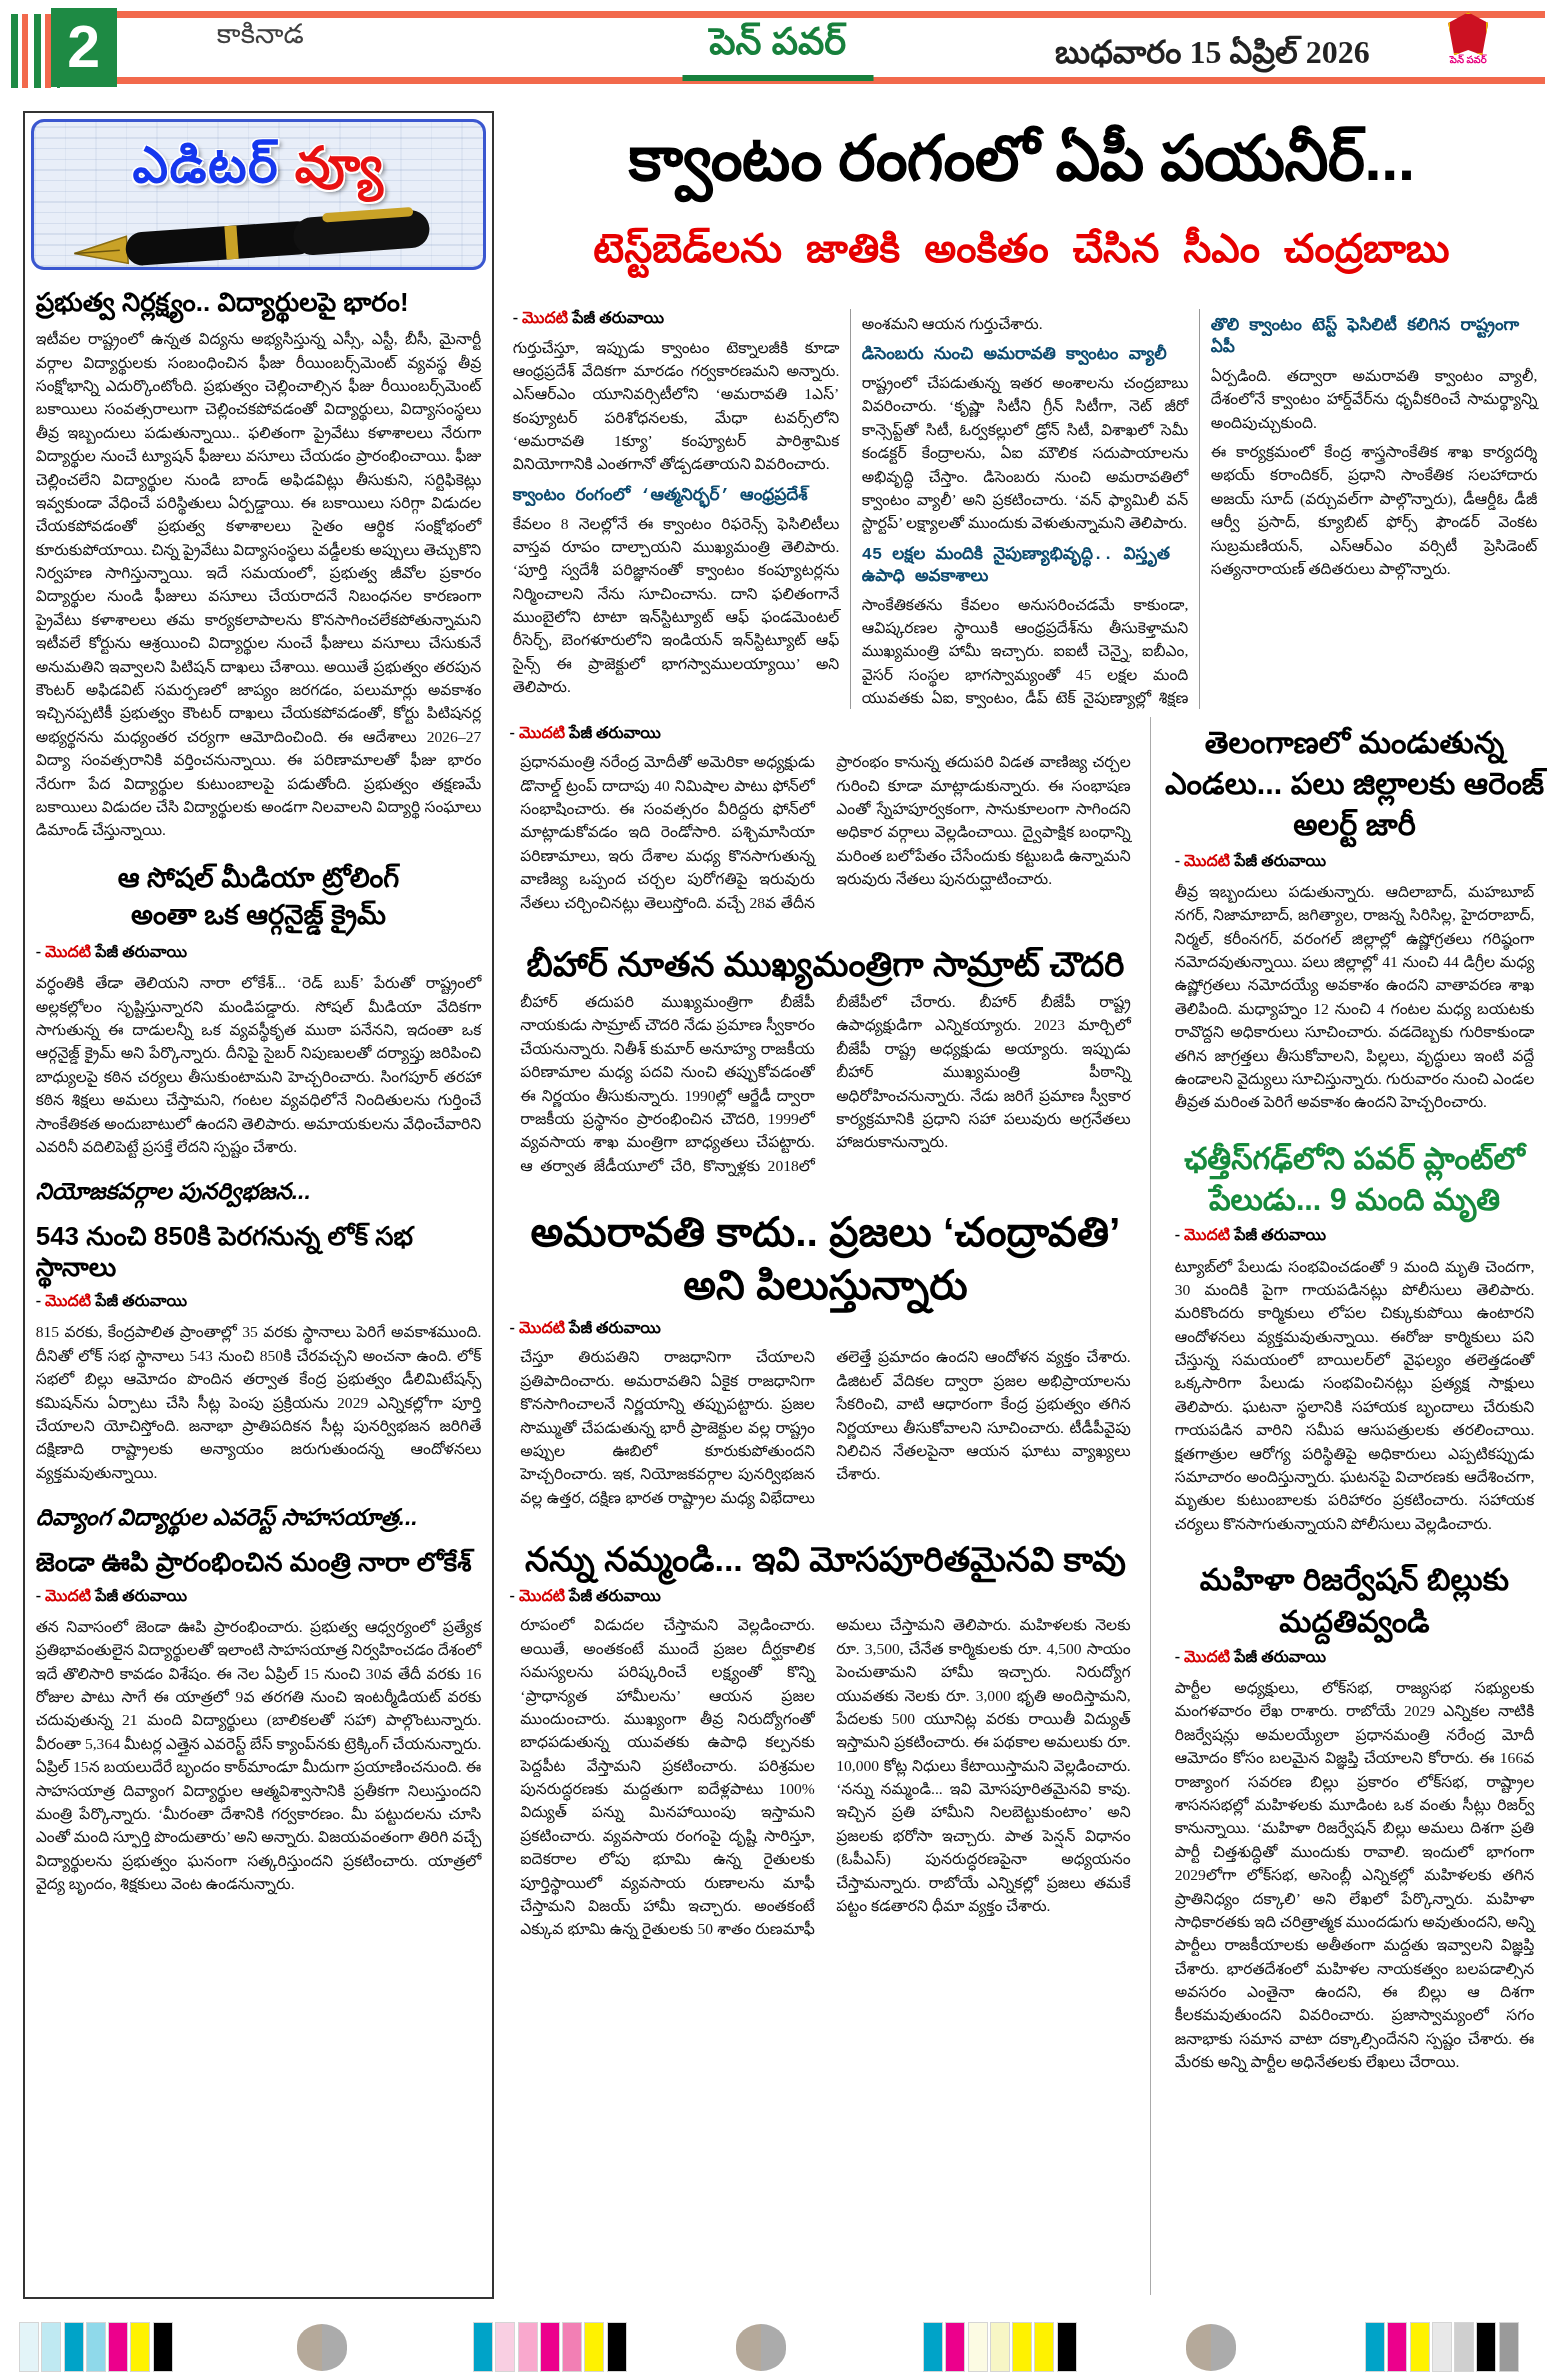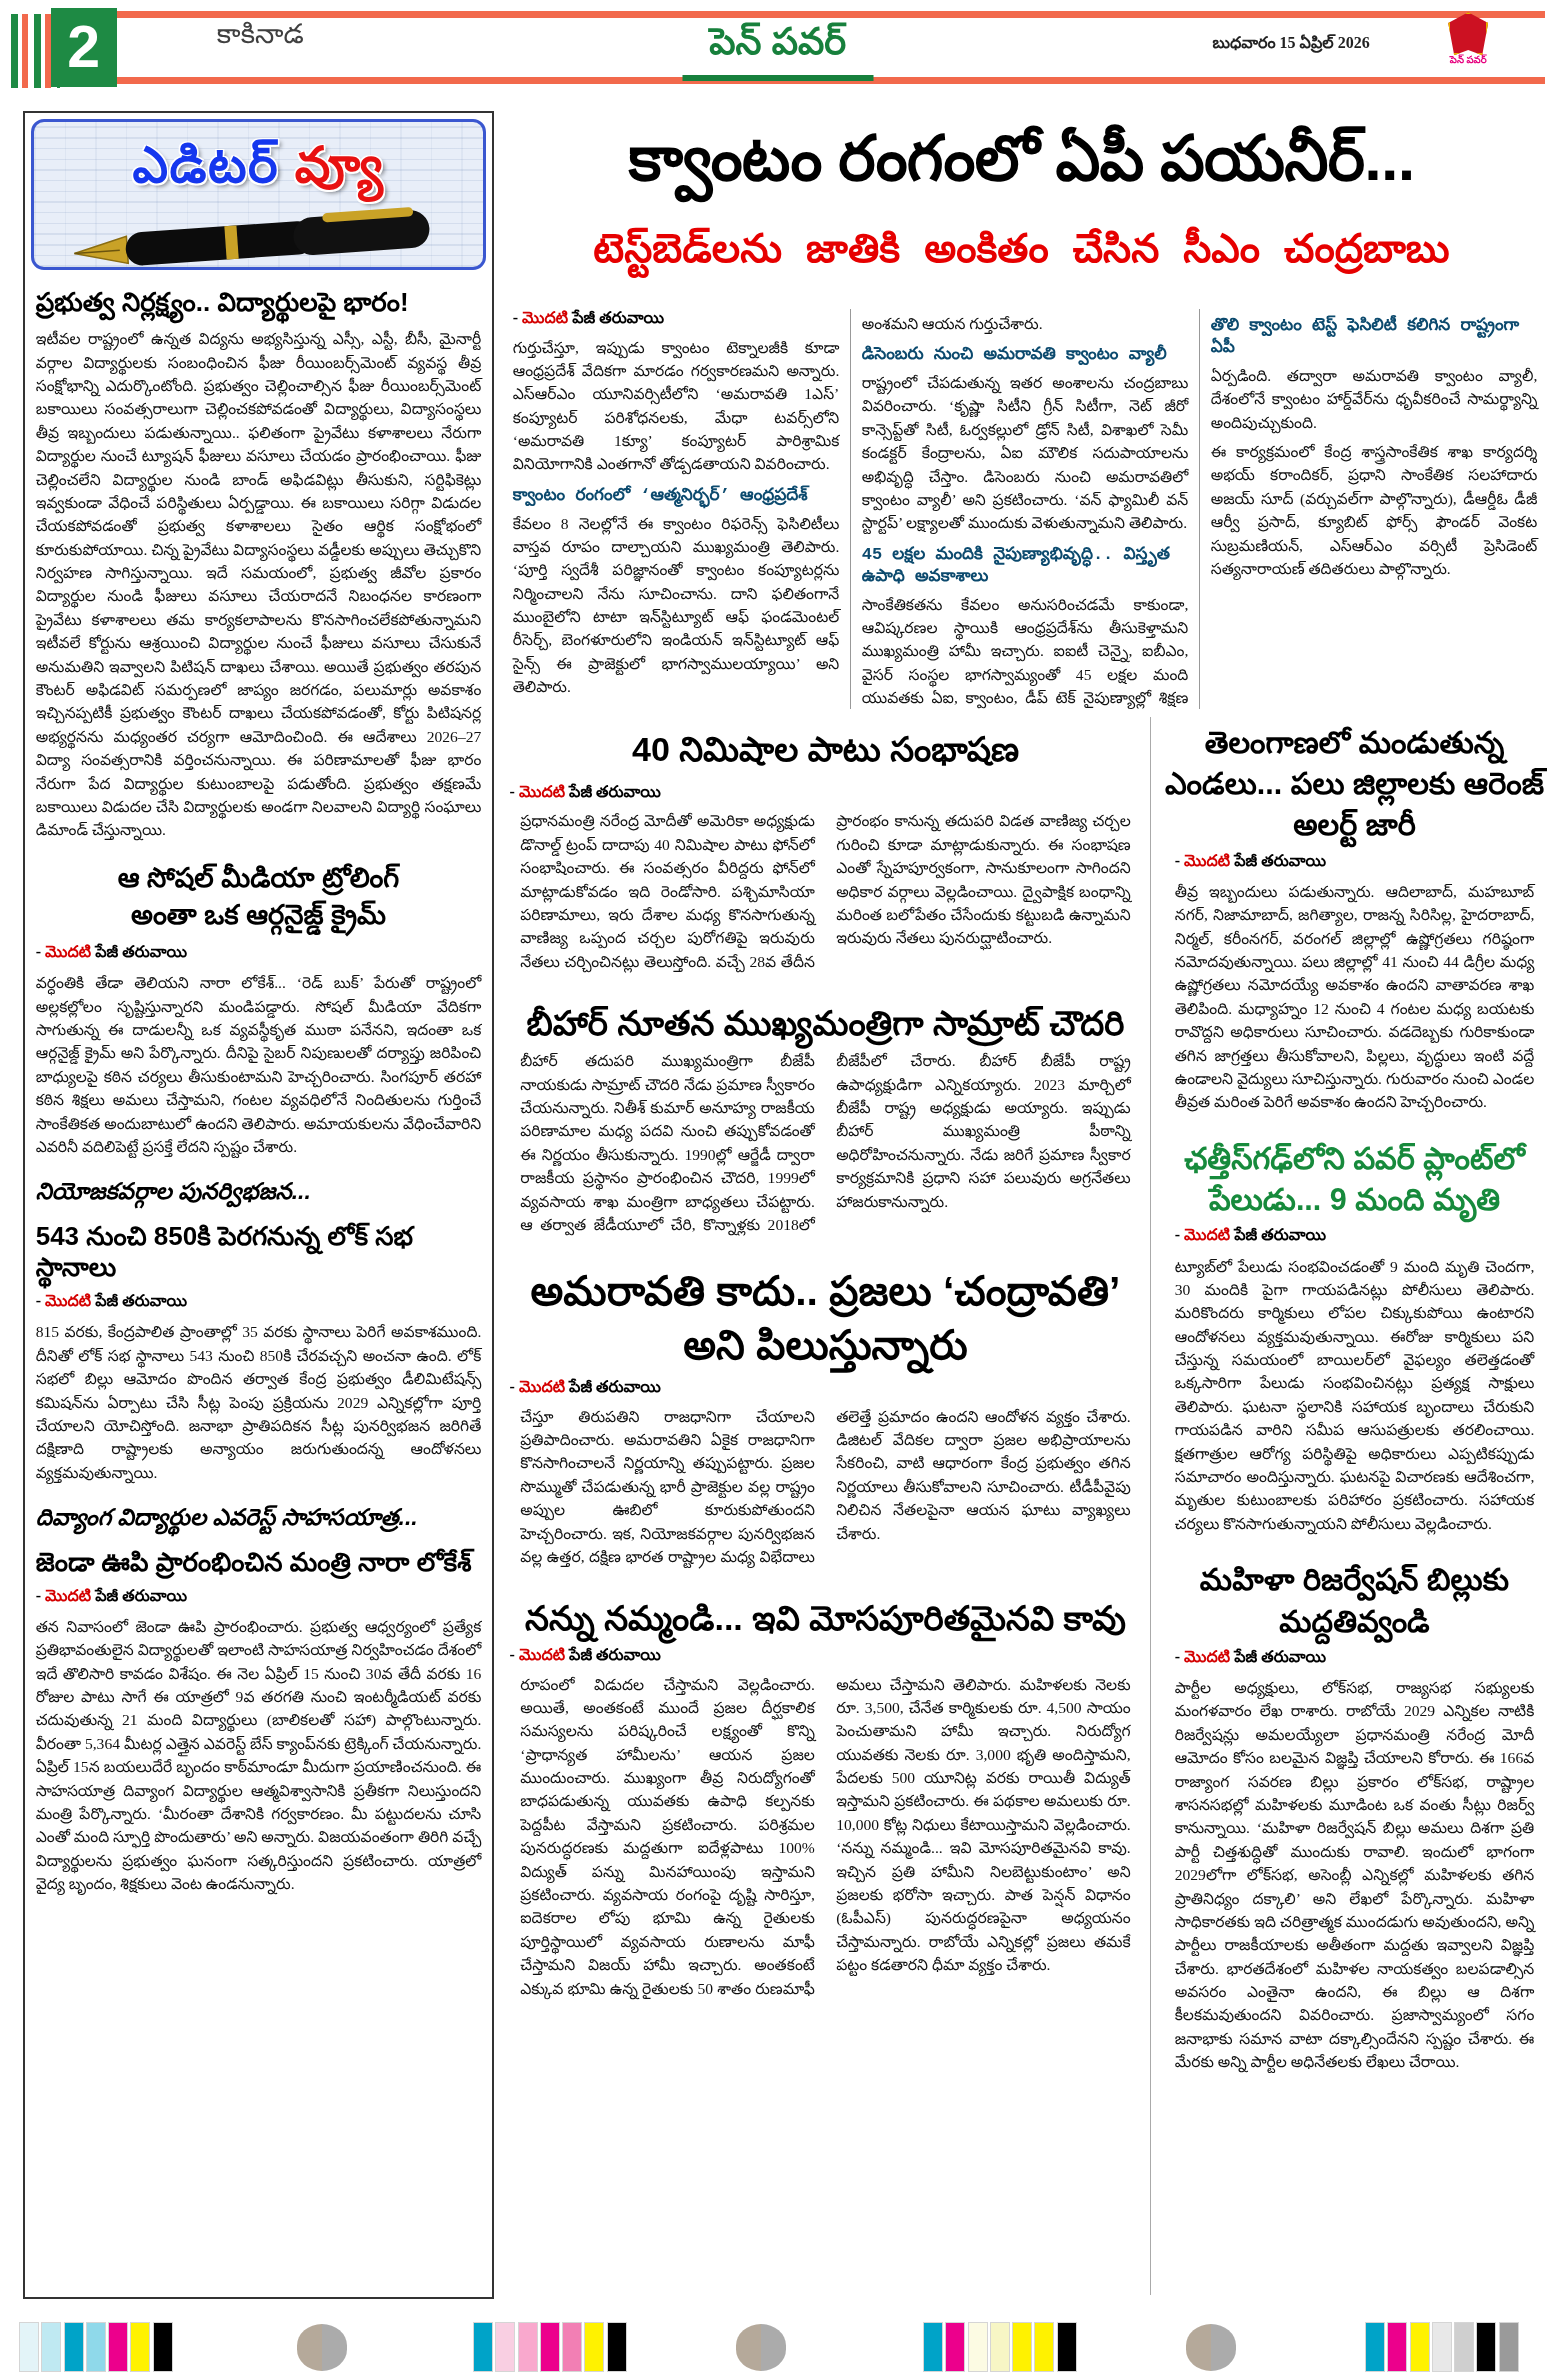--- a/index.html
+++ b/index.html
@@ -13,21 +13,21 @@
   .hb-top{top:0;} .hb-bottom{bottom:0;}
   .vstripes{position:absolute;left:0;top:3px;bottom:-4.6px;width:49px;
             background:repeating-linear-gradient(90deg,var(--green) 0 6.9px,#fff 6.9px 11.4px,var(--orange) 11.4px 17px,#fff 17px 23px);}
   .pagenum{position:absolute;left:40px;top:-3px;width:66px;height:79px;background:var(--green);
            color:#fff;font-family:"Liberation Sans",sans-serif;font-weight:bold;font-size:59px;
            display:flex;align-items:center;justify-content:center;}
   .city{position:absolute;left:206px;top:8px;font-size:27.4px;font-weight:normal;color:#404040;}
   .masthead{position:absolute;left:50%;transform:translateX(-50%);top:10.7px;text-align:center;}
   .masthead .mh-text{color:var(--masthead-green);font-size:37px;font-weight:bold;font-family:"Liberation Sans",sans-serif;}
   .masthead .mh-underline{margin:3px auto 0;width:191px;height:6.1px;background:var(--masthead-green);}
-  .dateline{position:absolute;right:175px;top:23px;font-size:16px;font-weight:bold;color:#222;}
+  .dateline{position:absolute;right:175px;top:23px;font-size:32px;font-weight:bold;color:#222;}
   .brandlogo{position:absolute;right:46px;top:1.5px;width:61px;text-align:center;}
   .brandlogo .shield{width:40px;height:43px;margin:0 auto;background:#cc1122;border:2.3px solid #e8b400;
                      clip-path:polygon(50% 0,100% 25%,85% 100%,50% 88%,15% 100%,0 25%);}
   .brandlogo .cap{font-size:10px;font-weight:bold;color:#e6007e;line-height:1;}
 
   
   .left-col{position:absolute;left:23px;top:111px;width:471px;height:2188px;border:2.3px solid #333;background:#fff;}
   .editor-box{margin:6.1px;height:151px;border:3px solid #3a57d0;border-radius:13px;position:relative;overflow:hidden;
               background:#e8eef8;
               background-image:repeating-linear-gradient(0deg,rgba(90,120,170,.14) 0 1.5px,transparent 1.5px 10.7px),
@@ -172,21 +172,20 @@
       <div class="sub-head">తొలి క్వాంటం టెస్ట్ ఫెసిలిటీ కలిగిన రాష్ట్రంగా ఏపీ</div>
       <div class="body-text">ఏర్పడింది. తద్వారా అమరావతి క్వాంటం వ్యాలీ, దేశంలోనే క్వాంటం హార్డ్‌వేర్‌ను ధృవీకరించే సామర్థ్యాన్ని అందిపుచ్చుకుంది.</div>
       <div class="body-text">ఈ కార్యక్రమంలో కేంద్ర శాస్త్రసాంకేతిక శాఖ కార్యదర్శి అభయ్ కరాందికర్, ప్రధాని సాంకేతిక సలహాదారు అజయ్ సూద్ (వర్చువల్‌గా పాల్గొన్నారు), డీఆర్డీఓ డీజీ ఆర్వీ ప్రసాద్, క్యూబిట్ ఫోర్స్ ఫౌండర్ వెంకట సుబ్రమణియన్, ఎస్ఆర్ఎం వర్సిటీ ప్రెసిడెంట్ సత్యనారాయణ్ తదితరులు పాల్గొన్నారు.</div>
     </div>
   </div>
 
   <div class="divider-v"></div>
 
   <div class="mid">
     <div class="mid-story">
-      <div class="hl-mid-sub">40 నిమిషాల పాటు సంభాషణ</div>
       <div class="byline"><span>- </span><span class="red">మొదటి</span><span> పేజీ తరువాయి</span></div>
       <div class="two-col body-text">ప్రధానమంత్రి నరేంద్ర మోదీతో అమెరికా అధ్యక్షుడు డొనాల్డ్ ట్రంప్ దాదాపు 40 నిమిషాల పాటు ఫోన్‌లో సంభాషించారు. ఈ సంవత్సరం వీరిద్దరు ఫోన్‌లో మాట్లాడుకోవడం ఇది రెండోసారి. పశ్చిమాసియా పరిణామాలు, ఇరు దేశాల మధ్య కొనసాగుతున్న వాణిజ్య ఒప్పంద చర్చల పురోగతిపై ఇరువురు నేతలు చర్చించినట్లు తెలుస్తోంది. వచ్చే 28వ తేదీన ప్రారంభం కానున్న తదుపరి విడత వాణిజ్య చర్చల గురించి కూడా మాట్లాడుకున్నారు. ఈ సంభాషణ ఎంతో స్నేహపూర్వకంగా, సానుకూలంగా సాగిందని అధికార వర్గాలు వెల్లడించాయి. ద్వైపాక్షిక బంధాన్ని మరింత బలోపేతం చేసేందుకు కట్టుబడి ఉన్నామని ఇరువురు నేతలు పునరుద్ఘాటించారు.</div>
     </div>
 
     <div class="mid-story">
       <div class="hl-mid">బీహార్ నూతన ముఖ్యమంత్రిగా సామ్రాట్ చౌదరి</div>
       <div class="two-col body-text">బీహార్ తదుపరి ముఖ్యమంత్రిగా బీజేపీ నాయకుడు సామ్రాట్ చౌదరి నేడు ప్రమాణ స్వీకారం చేయనున్నారు. నితీశ్ కుమార్ అనూహ్య రాజకీయ పరిణామాల మధ్య పదవి నుంచి తప్పుకోవడంతో ఈ నిర్ణయం తీసుకున్నారు. 1990ల్లో ఆర్జేడీ ద్వారా రాజకీయ ప్రస్థానం ప్రారంభించిన చౌదరి, 1999లో వ్యవసాయ శాఖ మంత్రిగా బాధ్యతలు చేపట్టారు. ఆ తర్వాత జేడీయూలో చేరి, కొన్నాళ్లకు 2018లో బీజేపీలో చేరారు. బీహార్ బీజేపీ రాష్ట్ర ఉపాధ్యక్షుడిగా ఎన్నికయ్యారు. 2023 మార్చిలో బీజేపీ రాష్ట్ర అధ్యక్షుడు అయ్యారు. ఇప్పుడు బీహార్ ముఖ్యమంత్రి పీఠాన్ని అధిరోహించనున్నారు. నేడు జరిగే ప్రమాణ స్వీకార కార్యక్రమానికి ప్రధాని సహా పలువురు అగ్రనేతలు హాజరుకానున్నారు.</div>
     </div>
 
     <div class="mid-story">

